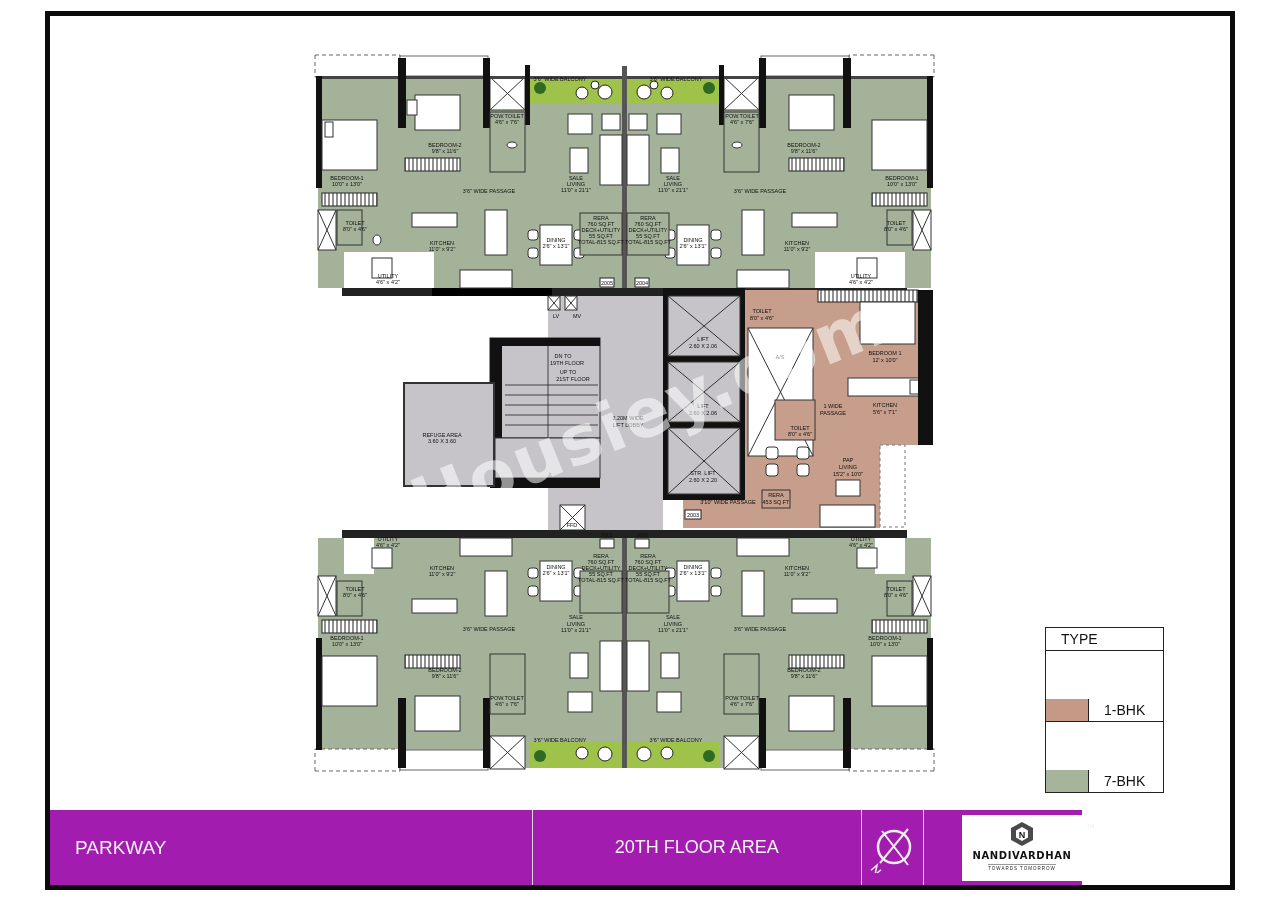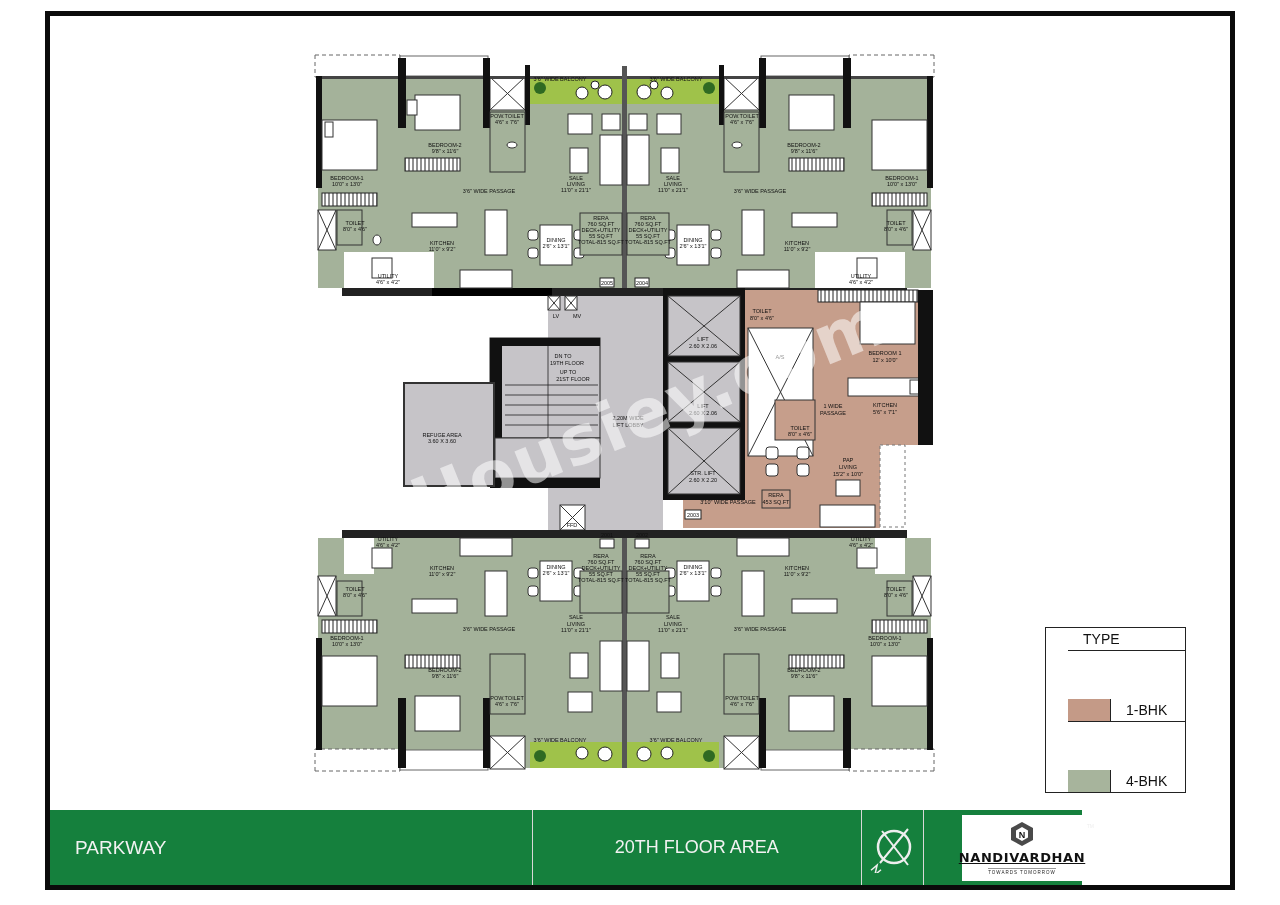--- a/index.html
+++ b/index.html
@@ -1,30 +1,30 @@
 <!DOCTYPE html>
 <html><head>
 <meta charset="utf-8">
 <style>
   html, body { margin:0; padding:0; background:#ffffff; }
   body { width:1280px; height:905px; position:relative; overflow:hidden; font-family:"Liberation Sans", sans-serif; }
   .frame { position:absolute; left:45px; top:11px; width:1190px; height:879px; border:5px solid #0b0b0b; box-sizing:border-box; background:#fff; }
   .plan-svg { position:absolute; left:0; top:0; }
-  .footer { position:absolute; left:50px; top:810px; width:1032px; height:75px; background:#15803d; display:flex; }
+  .footer { position:absolute; left:50px; top:810px; width:1032px; height:75px; background:#a21caf; display:flex;justify-content:flex-end; }
   .footer .cell { position:relative; height:100%; border-right:1px solid #d8d8d8; box-sizing:border-box; display:flex; align-items:center; }
   .footer .cell:last-child { border-right:none; }
   .footer .project { width:540px; padding-left:25px; color:#f2f2f2; font-size:19px; }
   .footer .title { width:370px; justify-content:center; color:#f2f2f2; font-size:18px; }
   .footer .compass { width:70px; justify-content:center; }
   .footer .logo-cell { flex:1; justify-content:flex-start; padding-left:38px; }
   .logo-box { width:120px; height:66px; background:#fff; position:relative; display:flex; flex-direction:column; align-items:center; justify-content:flex-start; box-sizing:border-box; padding-top:6px; }
-  .logo-box .brand { font-family:"DejaVu Sans", sans-serif; font-weight:bold; font-size:13px; letter-spacing:0.6px; color:#111; margin-top:3px;text-decoration:underline; }
+  .logo-box .brand { font-family:"DejaVu Sans", sans-serif; font-weight:bold; font-size:10px; letter-spacing:0.6px; color:#111; margin-top:3px; }
   .logo-box .tag { font-size:4.5px; letter-spacing:1px; color:#222; margin-top:3px; border-top:1px solid #999; padding-top:1px; }
   .logo-box .tm { position:absolute; right:-12px; top:8px; font-size:5px; color:#eee; }
-  .legend { position:absolute; left:1045px; top:627px; width:117px; border:1.5px solid #222; background:#fff;padding-left:22px; }
+  .legend { position:absolute; left:1045px; top:627px; width:117px; border:1.5px solid #222; background:#fff; }
   .legend .hdr { height:22px; border-bottom:1.5px solid #222; font-size:14px; padding-left:15px; line-height:22px; color:#111; }
   .legend .row { display:flex; height:22px; border-bottom:1.5px solid #222;margin-top:48px; }
   .legend .row:last-child { border-bottom:none; }
   .legend .sw { width:42px; border-right:1.5px solid #222; }
   .legend .lbl { flex:1; font-size:14px; line-height:22px; padding-left:15px; color:#111; }
   .watermark { position:absolute; left:400px; top:470px; font-family:"DejaVu Sans", sans-serif; font-size:68px; font-weight:bold; color:rgba(255,255,255,0.55); transform:rotate(-22deg); transform-origin:left top; letter-spacing:2px; pointer-events:none; }
   text.lbl { font-family:"Liberation Sans", sans-serif; font-size:5.5px; fill:#111; text-anchor:middle; }
 </style>
 </head>
 <body>
@@ -424,21 +424,21 @@
 <div class="watermark">Housiey.com</div>
 
 <div class="legend">
   <div class="hdr">TYPE</div>
   <div class="row">
     <div class="sw" style="background:#c49a87"></div>
     <div class="lbl">1-BHK</div>
   </div>
   <div class="row">
     <div class="sw" style="background:#a7b49c"></div>
-    <div class="lbl">4-BHK</div>
+    <div class="lbl">7-BHK</div>
   </div>
 </div>
 
 <div class="footer">
   <div class="cell project">PARKWAY</div>
   <div class="cell title">20TH FLOOR AREA</div>
   <div class="cell compass">
     <svg width="48" height="50" viewBox="0 0 48 50">
       <circle cx="26" cy="24" r="16" fill="none" stroke="#eee" stroke-width="2.5"></circle>
       <path d="M14 8 L40 42 M40 6 L12 40" stroke="#eee" stroke-width="2"></path>

